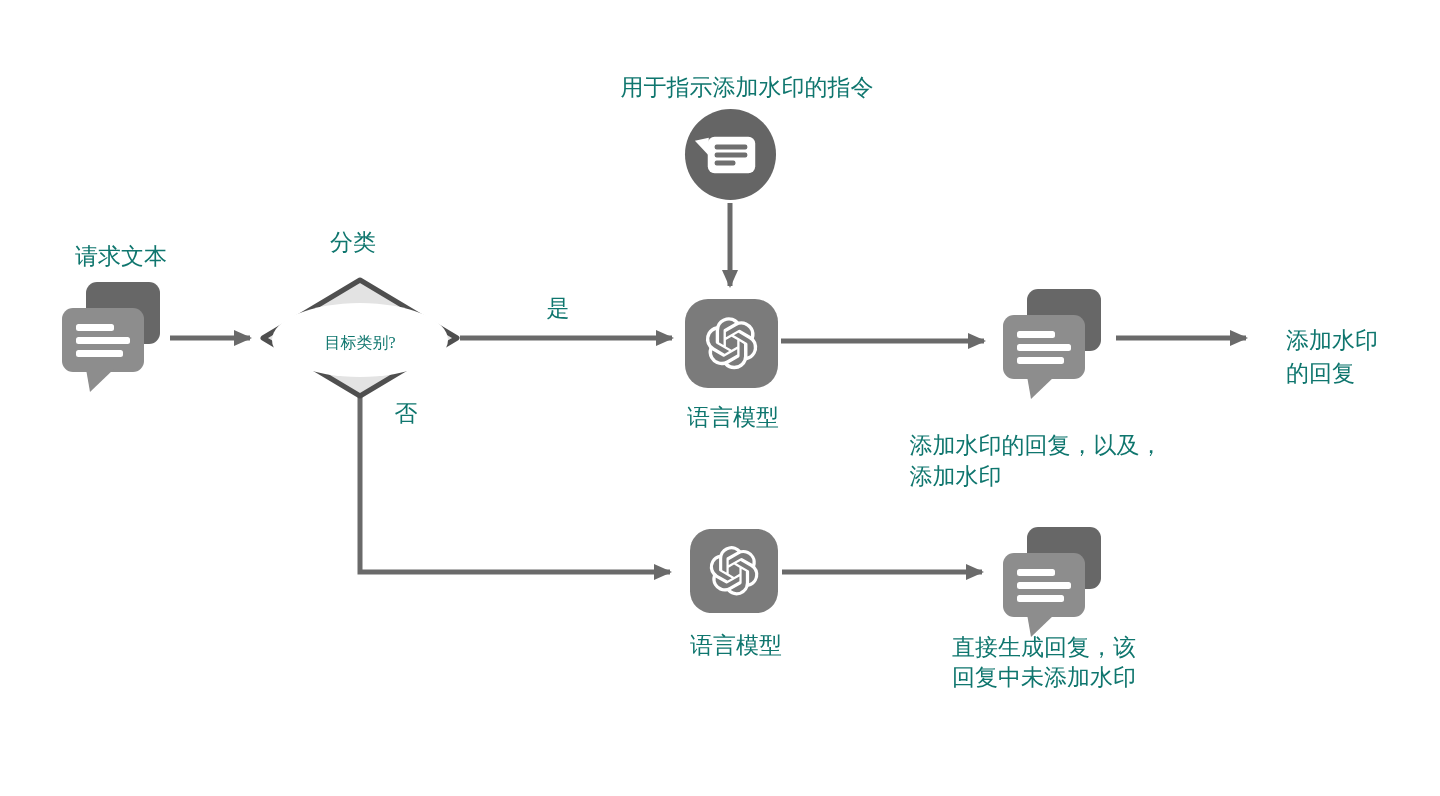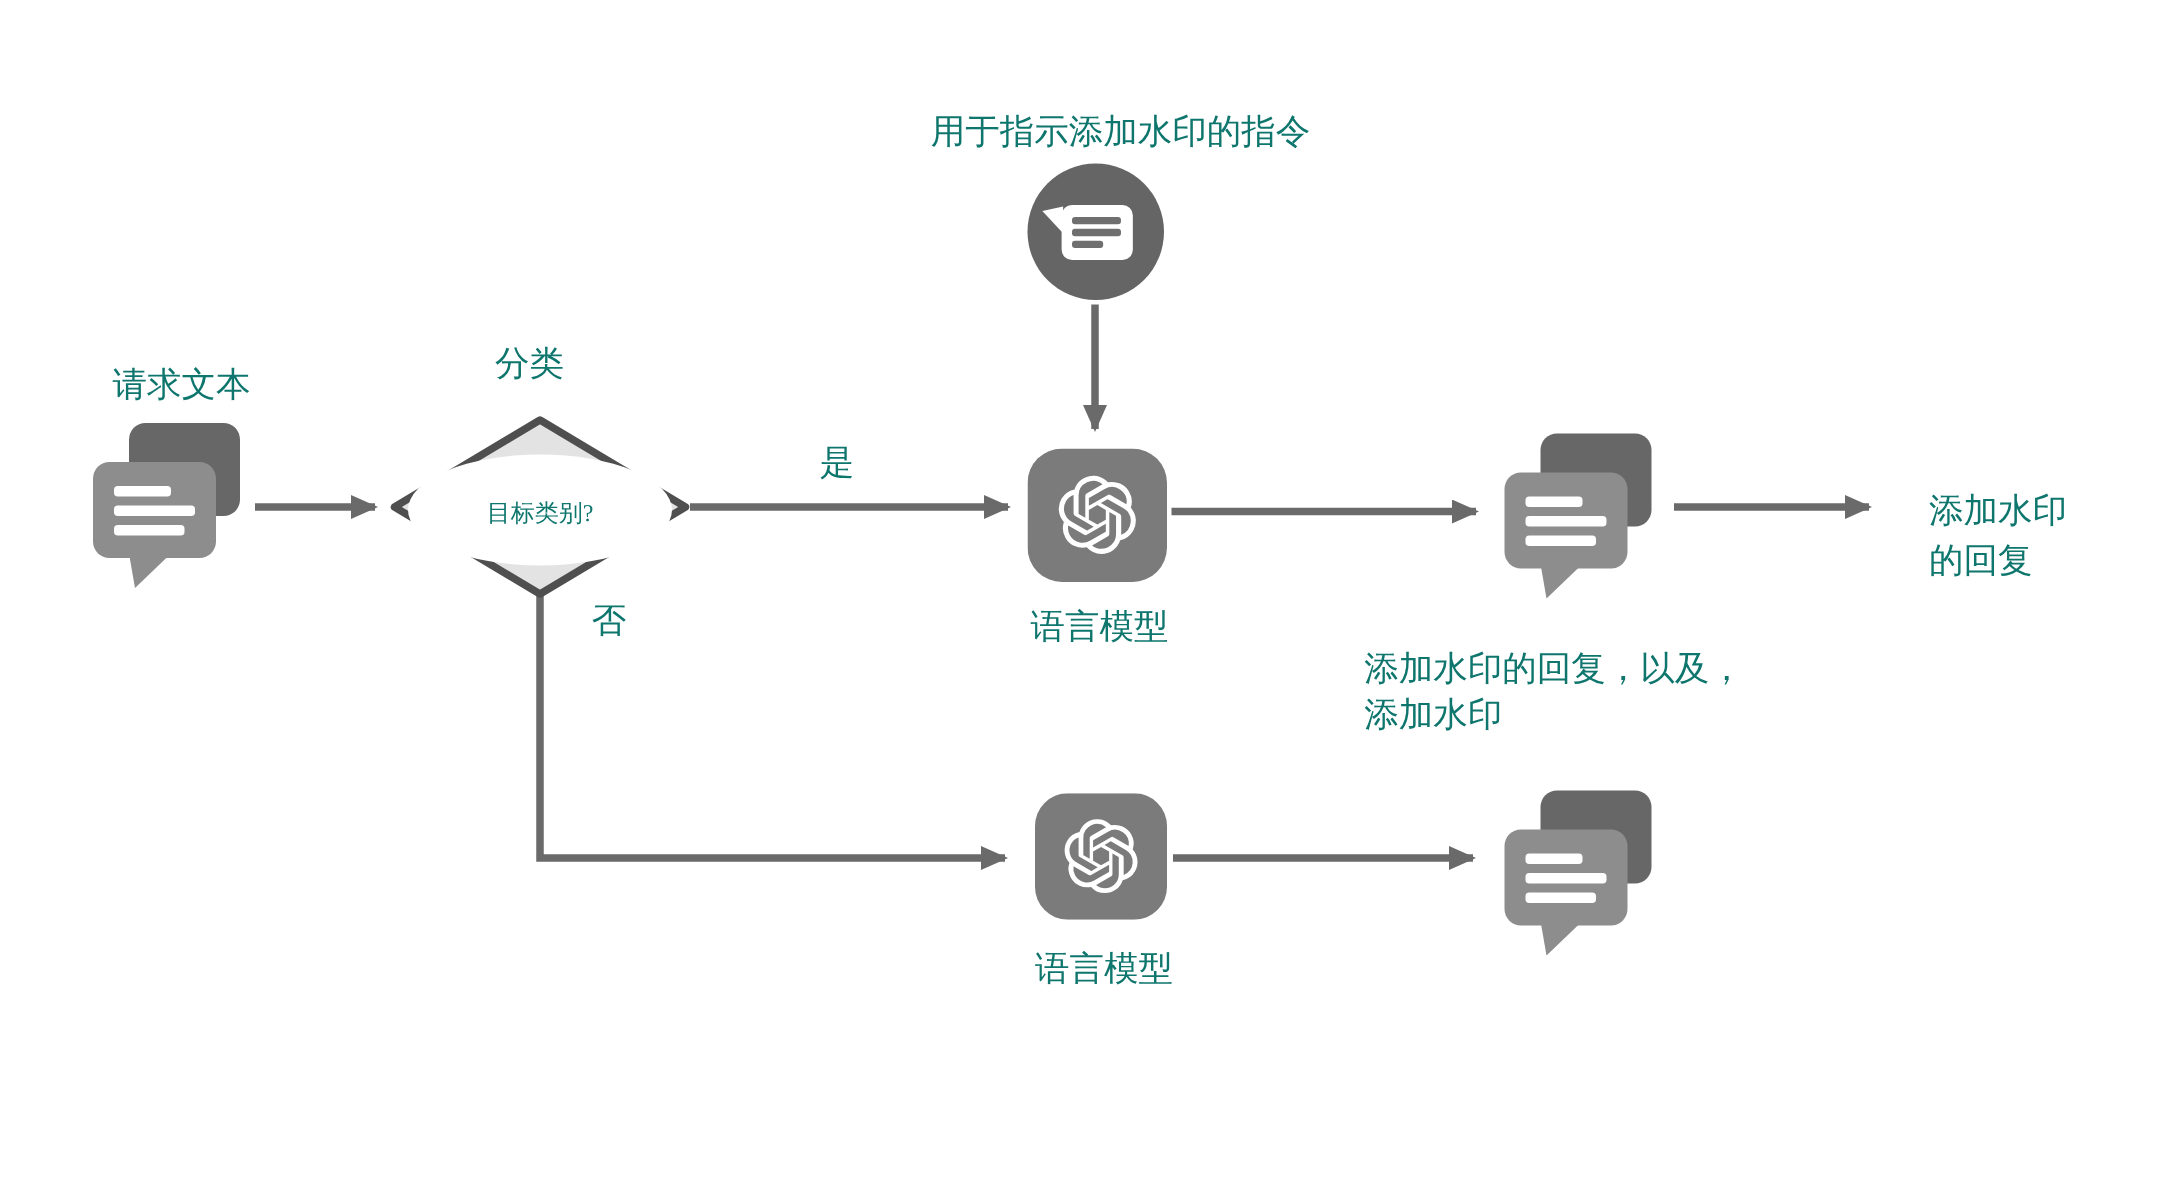--- a/index.html
+++ b/index.html
@@ -111,14 +111,18 @@
   </div>
 
   <svg class="icon" style="left:690px; top:527px;" width="88" height="88" viewBox="0 0 93 89">
     <use href="#sym-openai"></use>
   </svg>
   <div class="lbl" style="left:736px; top:630px;">语言模型</div>
 
   <svg class="icon" style="left:997px; top:524px;" width="110" height="113">
     <use href="#sym-chat"></use>
   </svg>
+  <div class="lbl caption2" style="left:1044px; top:633px; line-height:30px;">
+    <div>直接生成回复，该</div>
+    <div>回复中未添加水印</div>
+  </div>
 
 </div>
 
 </body></html>

